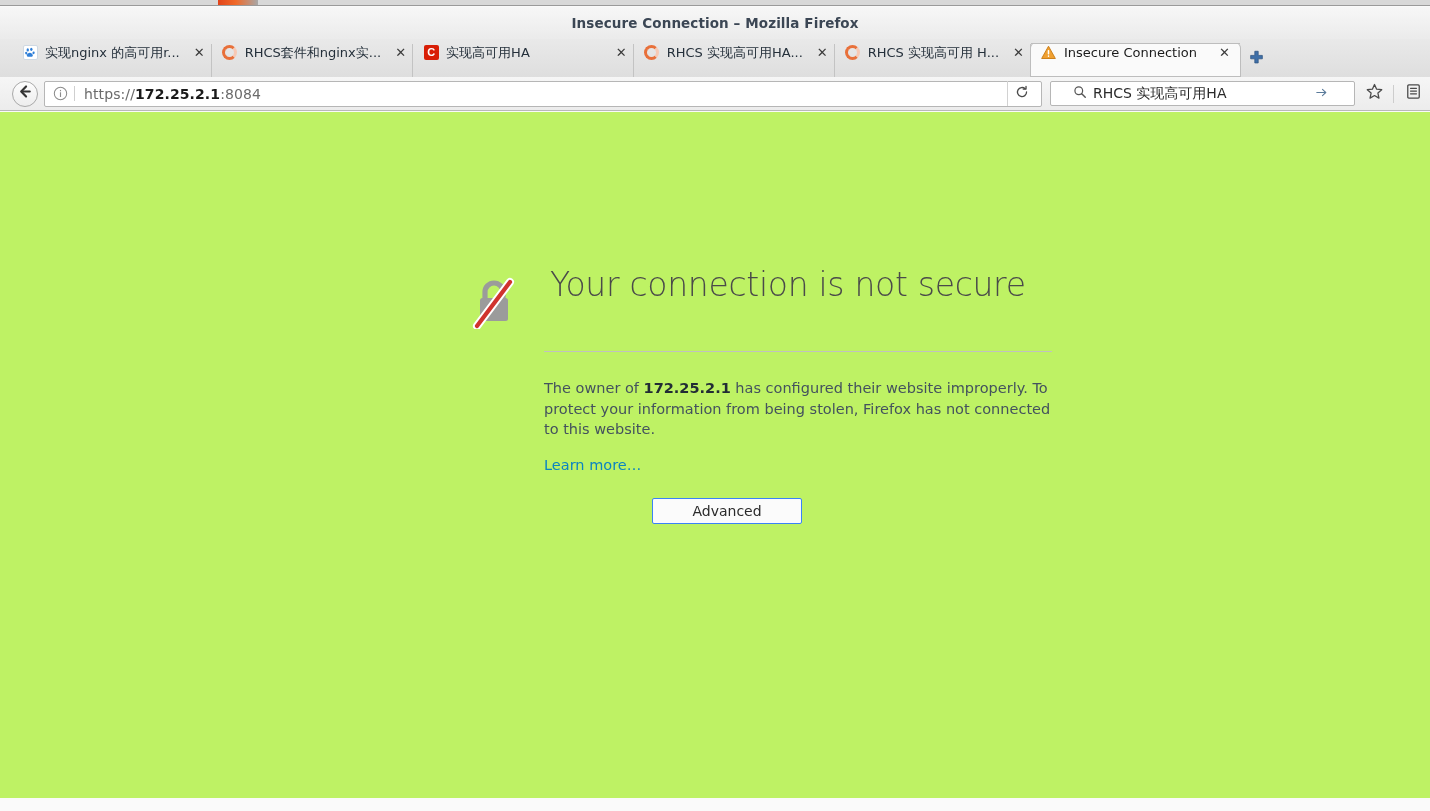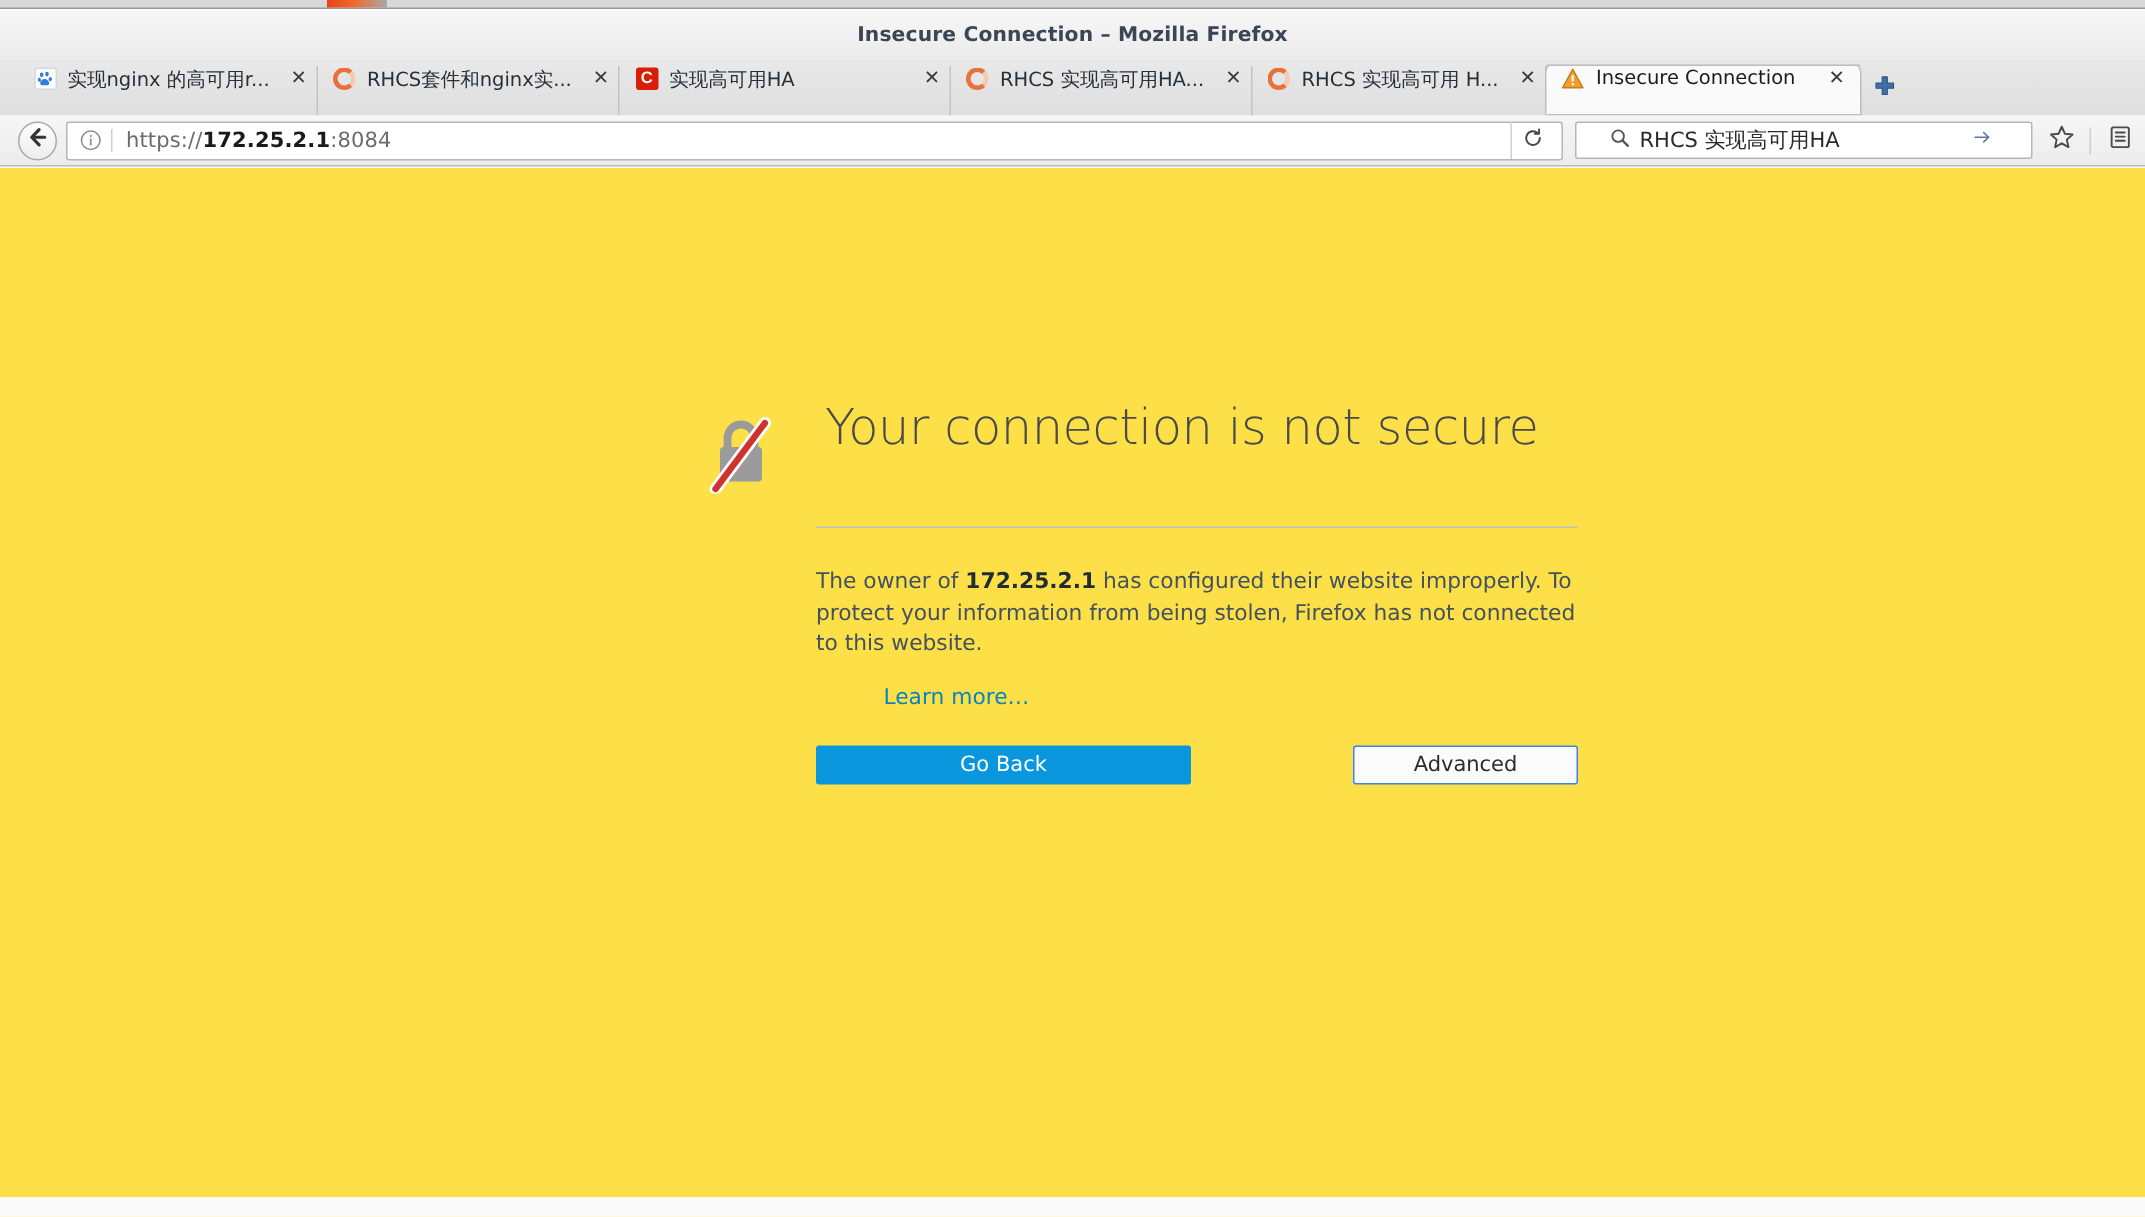--- a/index.html
+++ b/index.html
@@ -182,21 +182,21 @@
     cursor: pointer;
     flex: 0 0 26px;
   }
   .tool-sep { width:1px;height:18px;background:#cdcdcd;margin-left:6px;flex:0 0 1px;}
 
   
   .content {
     position: absolute;
     top: 112px; left: 0;
     width: 1430px; height: 686px;
-    background: #fde047;
+    background: #bef264;
     overflow: hidden;
   }
   .errorpage {
     position: absolute;
     left: 470px;
     top: 155px;
     width: 590px;
   }
   .err-head {
     display: flex;
@@ -232,21 +232,20 @@
     width: 508px;
   }
   .err-text b { color: #222c35; font-weight: bold; }
   .learn-more {
     display: inline-block;
     margin-top: 17px;
     font-size: 14.5px;
     color: #0a84c1;
     text-decoration: none;
     cursor: pointer;
-    margin-left: 45px;
   }
   .btn-row {
     margin-top: 24px;
     display: flex;
     align-items: flex-start;
   }
   .btn {
     font-size: 14px;
     height: 26px;
     display: flex; align-items: center; justify-content: center;
@@ -431,21 +430,20 @@
         </span>
         <div class="err-title">Your connection is not secure</div>
       </div>
 
       <div class="err-body">
         <div class="err-divider"></div>
         <div class="err-text"><span>The owner of </span><b>172.25.2.1</b><span> has configured their website improperly. To protect your information from being stolen, Firefox has not connected to this website.</span></div>
         <a class="learn-more">Learn more…</a>
 
         <div class="btn-row">
-          <div class="btn btn-primary">Go Back</div>
           <div class="btn btn-secondary">Advanced</div>
         </div>
       </div>
     </div>
 
   </div>
 
 </div>
 
 </body></html>

